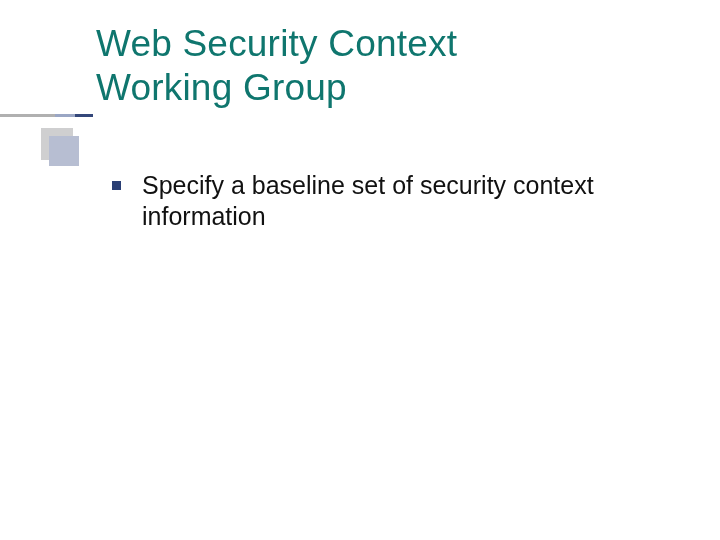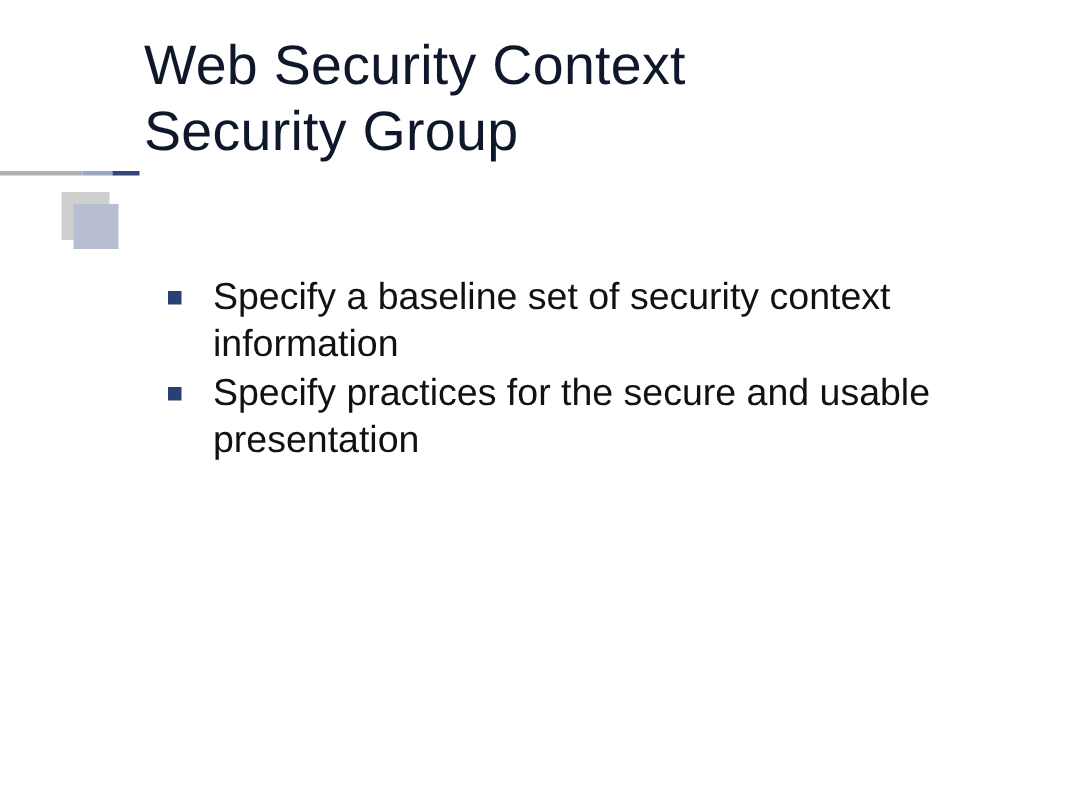--- a/index.html
+++ b/index.html
@@ -13,21 +13,21 @@
   .title-wrap {
     position: absolute;
     left: 96px;
     top: 22px;
     width: 560px;
   }
   .title-wrap h1 {
     font-size: 37px;
     line-height: 1.18;
     font-weight: 400;
-    color: #0f172a;
+    color: #0f766e;
     letter-spacing: 0.2px;
   }
   .title-underline {
     position: absolute;
     left: 0;
     top: 114px;
     width: 720px;
     height: 3px;
   }
   .title-underline .bar-a {
@@ -66,21 +66,20 @@
     background: #b7bed2;
   }
   .content {
     position: absolute;
     left: 112px;
     top: 170px;
     width: 570px;
   }
   .content ul {
     list-style: none;
-    margin-top: 13px;
   }
   .content li {
     position: relative;
     padding-left: 30px;
     font-size: 25px;
     line-height: 1.24;
     color: #111;
     margin-bottom: 2px;
   }
   .content li::before {
@@ -94,32 +93,31 @@
   }
 </style>
 </head>
 <body>
 
 <div class="slide">
 
   <div class="title-wrap">
     <h1>
       <span>Web Security Context</span><br>
-      <span>Security Group</span>
+      <span>Working Group</span>
     </h1>
   </div>
 
   <div class="title-underline">
     <div class="bar-a"></div>
     <div class="bar-b"></div>
     <div class="bar-c"></div>
   </div>
 
   <div class="accent-square"></div>
 
   <div class="content">
     <ul>
       <li><span>Specify a baseline set of security context information</span></li>
-      <li><span>Specify practices for the secure and usable presentation</span></li>
     </ul>
   </div>
 
 </div>
 
 </body></html>

